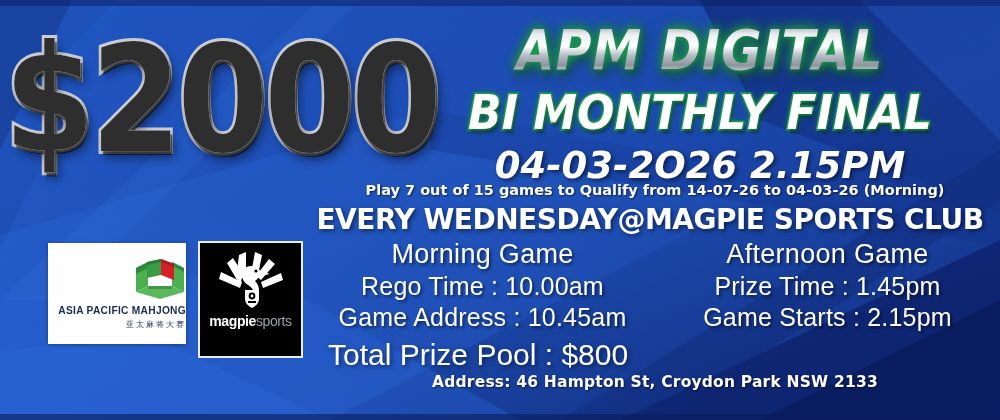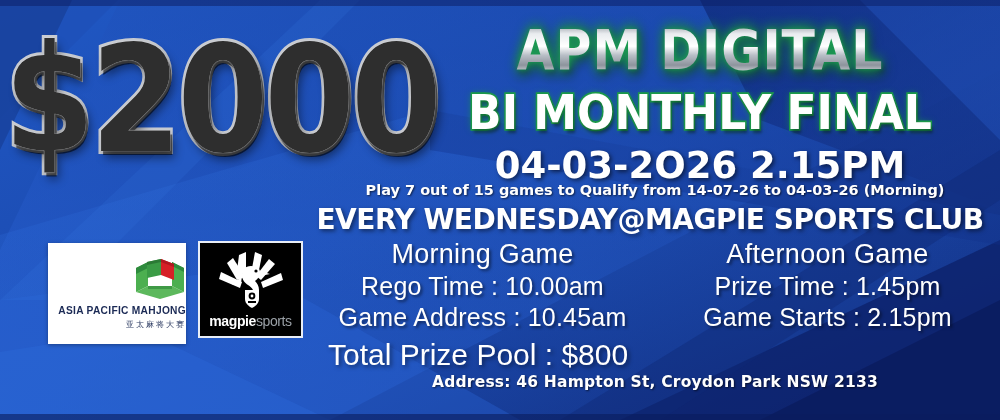--- a/index.html
+++ b/index.html
@@ -54,20 +54,21 @@
     white-space: nowrap;
   }
 
   
   .headline-wrap {
     position: absolute;
     left: 400px;
     top: 20px;
     width: 600px;
     text-align: center;
+    font-style: italic;
   }
   .title-apm {
     font-family: "DejaVu Sans", sans-serif;
     font-weight: bold;
     font-size: 49px;
     line-height: 56px;
     letter-spacing: 1px;
     background: linear-gradient(180deg,
         #6f7681 0%, #e9ecef 22%, #ffffff 42%,
         #b9bfc7 56%, #8d949d 72%, #f2f4f6 90%, #cfd4da 100%);
@@ -229,21 +230,21 @@
     color: #324066;
     margin-top: 3px;
     white-space: nowrap;
   }
 
   .logo-magpie {
     position: absolute;
     left: 198px;
     top: 241px;
     width: 105px;
-    height: 97px;
+    height: 117px;
     background: #000000;
     border: 2px solid #e9eef6;
     display: flex;
     flex-direction: column;
     align-items: center;
     justify-content: flex-start;
     padding-top: 6px;
   }
   .magpie-mark { width: 72px; height: 62px; display: block; }
   .magpie-word {

